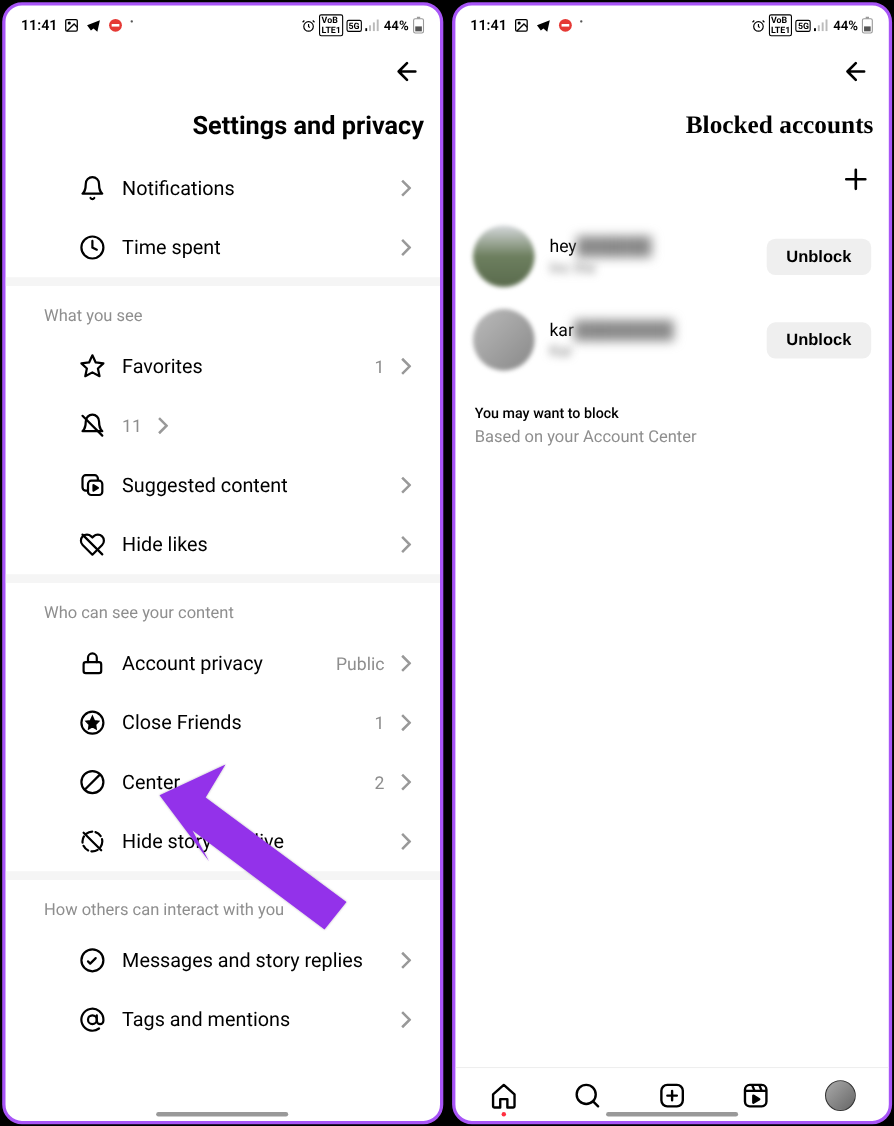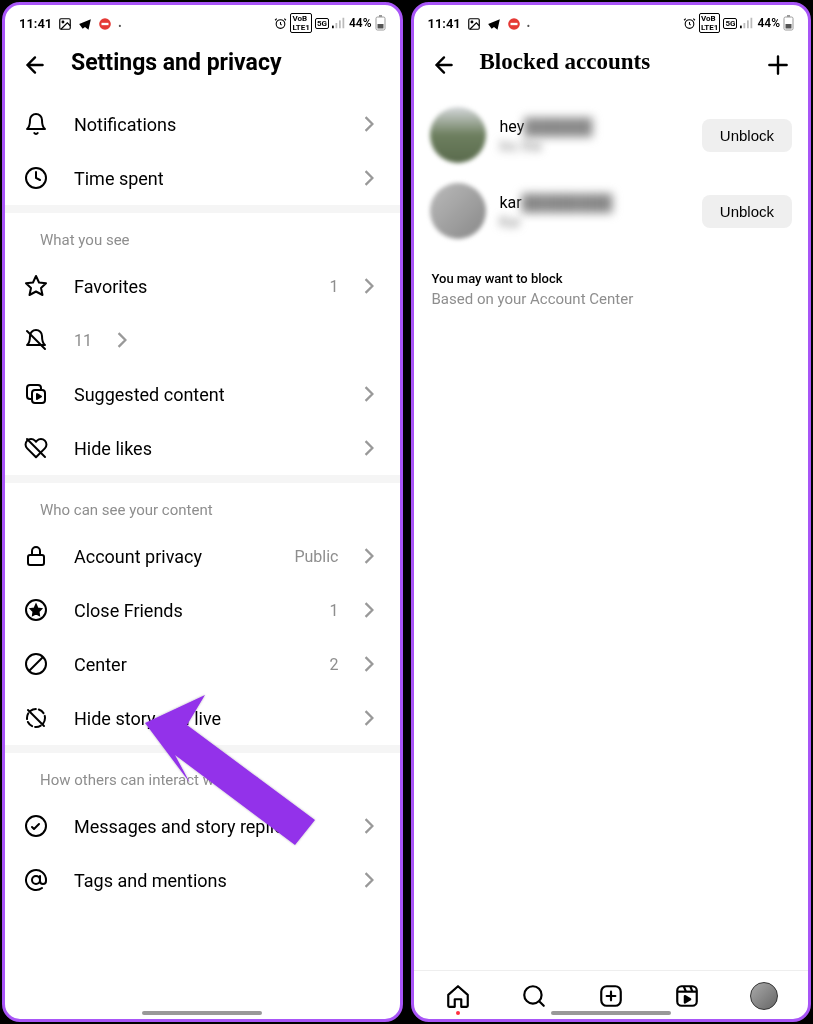--- a/index.html
+++ b/index.html
@@ -24,28 +24,29 @@
   }
   .status-bar {
     display: flex;
     justify-content: space-between;
     align-items: center;
     padding: 8px 14px 4px;
     font-size: 13px;
     font-weight: 600;
     color: #000;
   }
-  .status-left { display: flex; align-items: flex-end; gap: 6px; }
+  .status-left { display: flex; align-items: flex-start; gap: 6px; }
   .status-right { display: flex; align-items: center; gap: 3px; font-size: 11px; }
   .status-icon { display: inline-flex; align-items: center; }
   .header {
     display: flex;
-    align-items: flex-start;
+    align-items: flex-end;
     padding: 12px 14px 16px;
     gap: 20px;
+    flex-direction: column;
   }
   .header-title {
     font-size: 23px;
     font-weight: 700;
     flex: 1;
   }
   .header-right .header-title { text-align: left; font-family: Liberation Serif, serif; }
   .back-btn, .add-btn {
     width: 32px;
     height: 32px;
@@ -58,21 +59,22 @@
   .section-header {
     font-size: 15px;
     color: #8e8e8e;
     padding: 18px 35px 10px;
   }
   .divider { height: 8px; background: #f5f5f5; }
   .row {
     display: flex;
     align-items: center;
     padding: 14px 18px;
-    gap: 25px;
+    gap: 14px;
+    margin-left: 48px;
   }
   .row-icon {
     width: 26px;
     height: 26px;
     display: flex;
     align-items: center;
     justify-content: center;
     flex-shrink: 0;
   }
   .row-label {
@@ -110,21 +112,21 @@
   }
   .account-info { flex: 1; display: flex; flex-direction: column; gap: 2px; }
   .account-name { font-size: 16px; font-weight: 400; color: #000; }
   .account-sub { font-size: 14px; color: #777; filter: blur(4px); }
   .unblock-btn {
     background: #efefef;
     border: none;
     border-radius: 8px;
     padding: 8px 18px;
     font-size: 15px;
-    font-weight: 400;
+    font-weight: 700;
     color: #000;
   }
   .suggest-title { font-size: 13px; font-weight: 500; padding: 22px 18px 4px; }
   .suggest-sub { font-size: 15px; color: #8e8e8e; padding: 0 18px 10px; }
   .bottom-nav {
     display: flex;
     justify-content: space-around;
     align-items: center;
     padding: 10px 6px 8px;
     border-top: 1px solid #eee;

